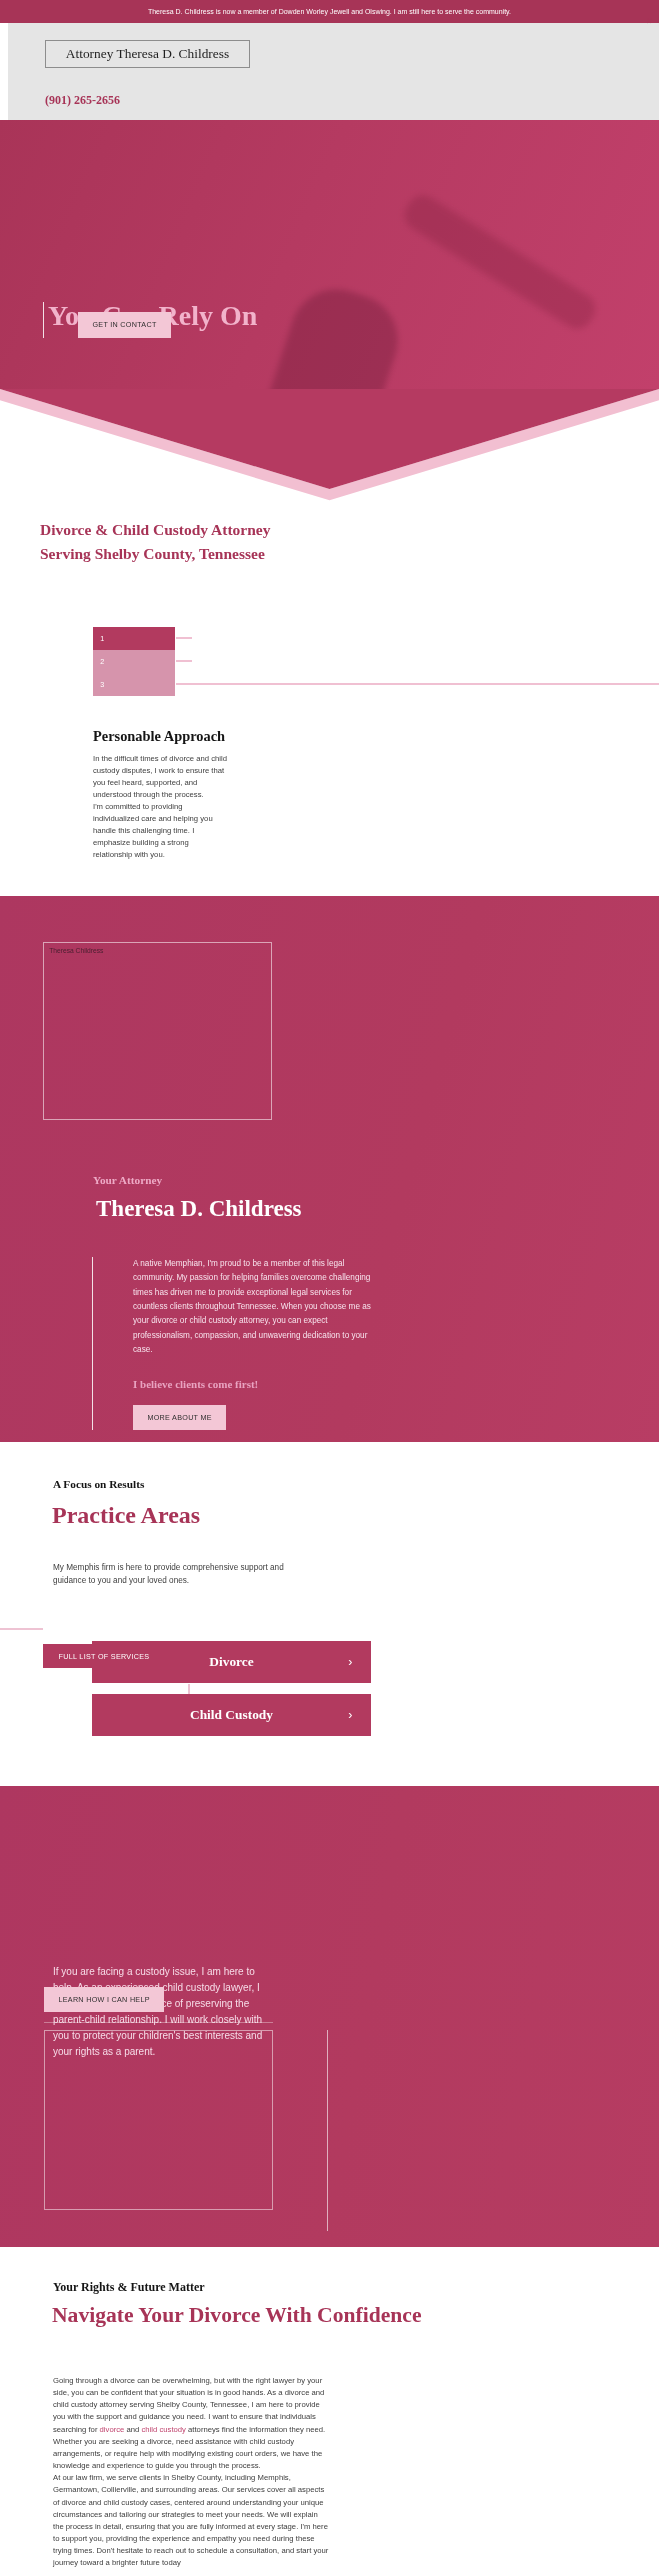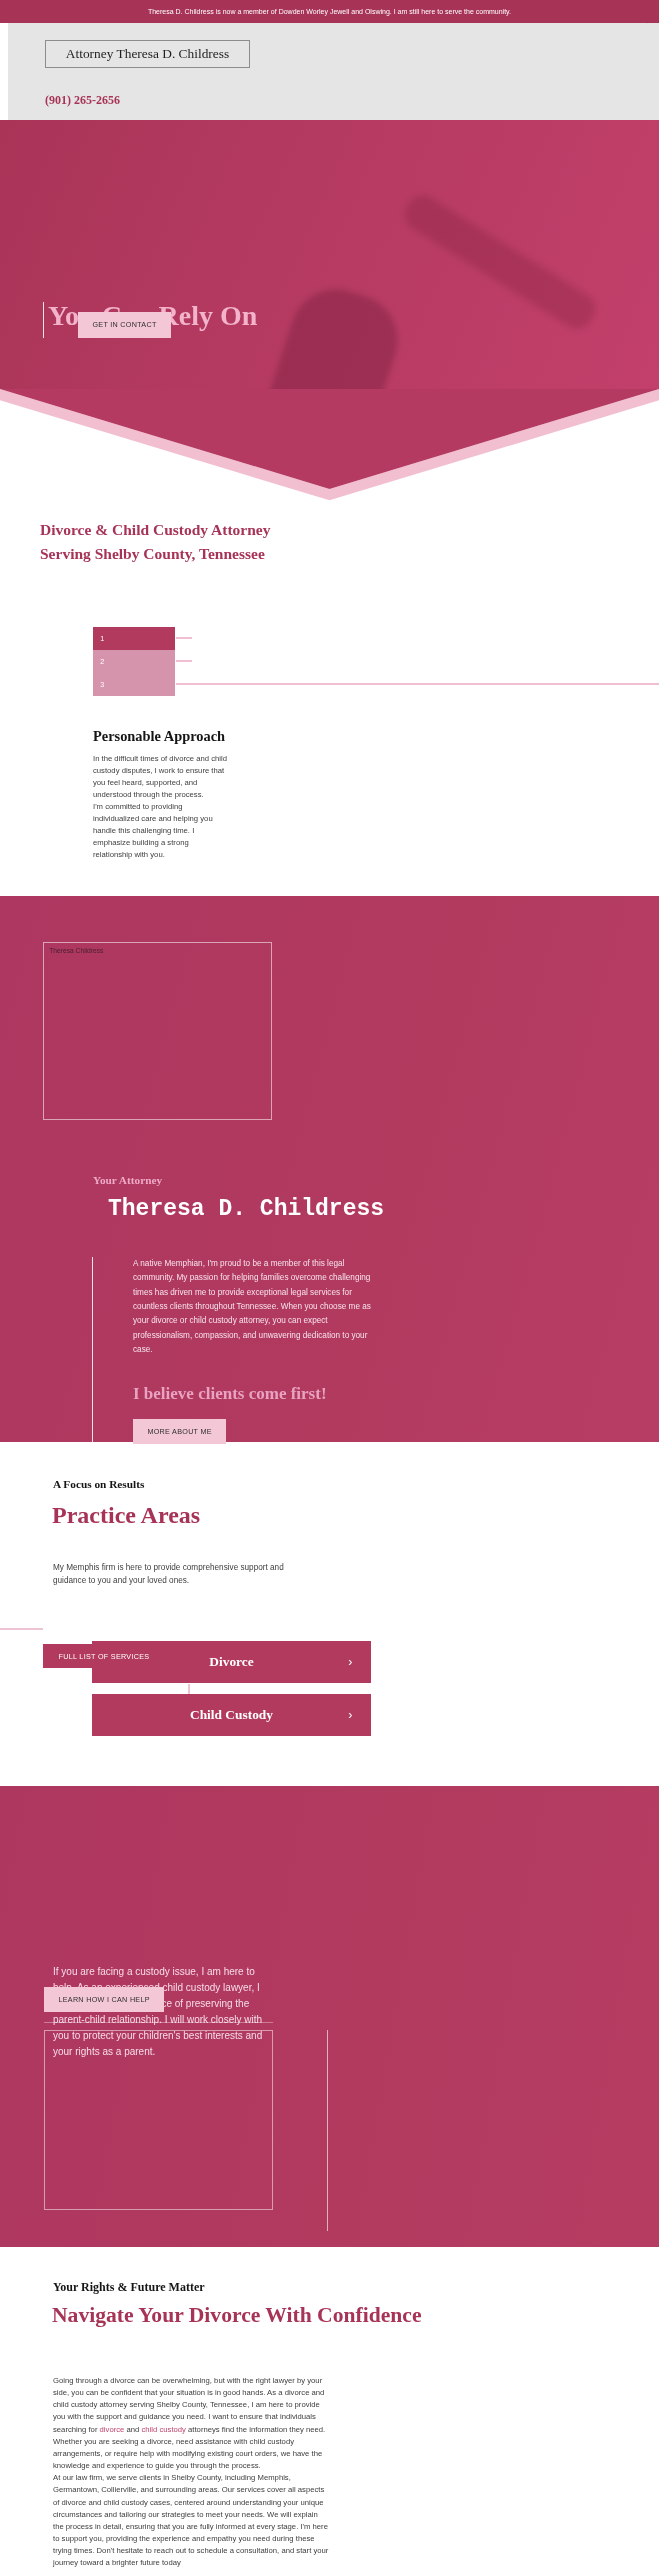--- a/index.html
+++ b/index.html
@@ -53,27 +53,27 @@
                 font-size: 7.7px; line-height: 1.55; }
   .intro-para span { display: block; }
 
   
   .attorney { position: absolute; top: 896px; left: 0; width: 659px; height: 546px;
               background: linear-gradient(105deg, #ad3760 0%, #b23a5f 60%, #b83d64 100%); }
   .attorney-img { position: absolute; left: 43px; top: 46px; width: 229px; height: 178px;
                   border: 0.5px solid rgba(255,255,255,.55); color: #4a1f30; font-size: 6.7px; padding: 4.1px 5.2px; }
   .att-eyebrow { position: absolute; left: 93px; top: 278px; color: #eeaac6;
                  font-family: "Liberation Serif", serif; font-weight: bold; font-size: 11.3px; }
-  .att-name { position: absolute; left: 108px; top: 300px; color: #fff;
-              font-family: Liberation Mono, monospace; font-weight: bold; font-size: 23px; }
+  .att-name { position: absolute; left: 96px; top: 300px; color: #fff;
+              font-family: Liberation Serif, serif; font-weight: bold; font-size: 23px; }
   .att-block { position: absolute; left: 92px; top: 361px; border-left: 1px solid rgba(255,255,255,.85);
                padding-left: 40px; width: 309px; }
   .att-quote { color: #f8e4ee; font-size: 8.2px; line-height: 1.75; width: 242px; }
-  .att-tagline { margin-top: 27px; color: #e9a3c1; font-family: "Liberation Serif", serif;
-                 font-weight: bold; font-size: 17px; }
+  .att-tagline { margin-top: 21px; color: #e9a3c1; font-family: "Liberation Serif", serif;
+                 font-weight: bold; font-size: 11px; }
   .att-block .btn-pink { margin-top: 14.4px; }
 
   
   .prac-eyebrow { position: absolute; left: 53px; top: 1478px; color: #151515;
                   font-family: "Liberation Serif", serif; font-weight: bold; font-size: 11.3px; }
   .prac-heading { position: absolute; left: 52px; top: 1502px; color: #a73457;
                   font-family: "Liberation Serif", serif; font-weight: bold; font-size: 24px; }
   .prac-para { position: absolute; left: 53px; top: 1561px; width: 258px; color: #404040;
                font-size: 8.2px; line-height: 1.6; }
   .prac-line { position: absolute; left: 0; top: 1628px; width: 43px; height: 1.5px; background: #eec3d3; }

